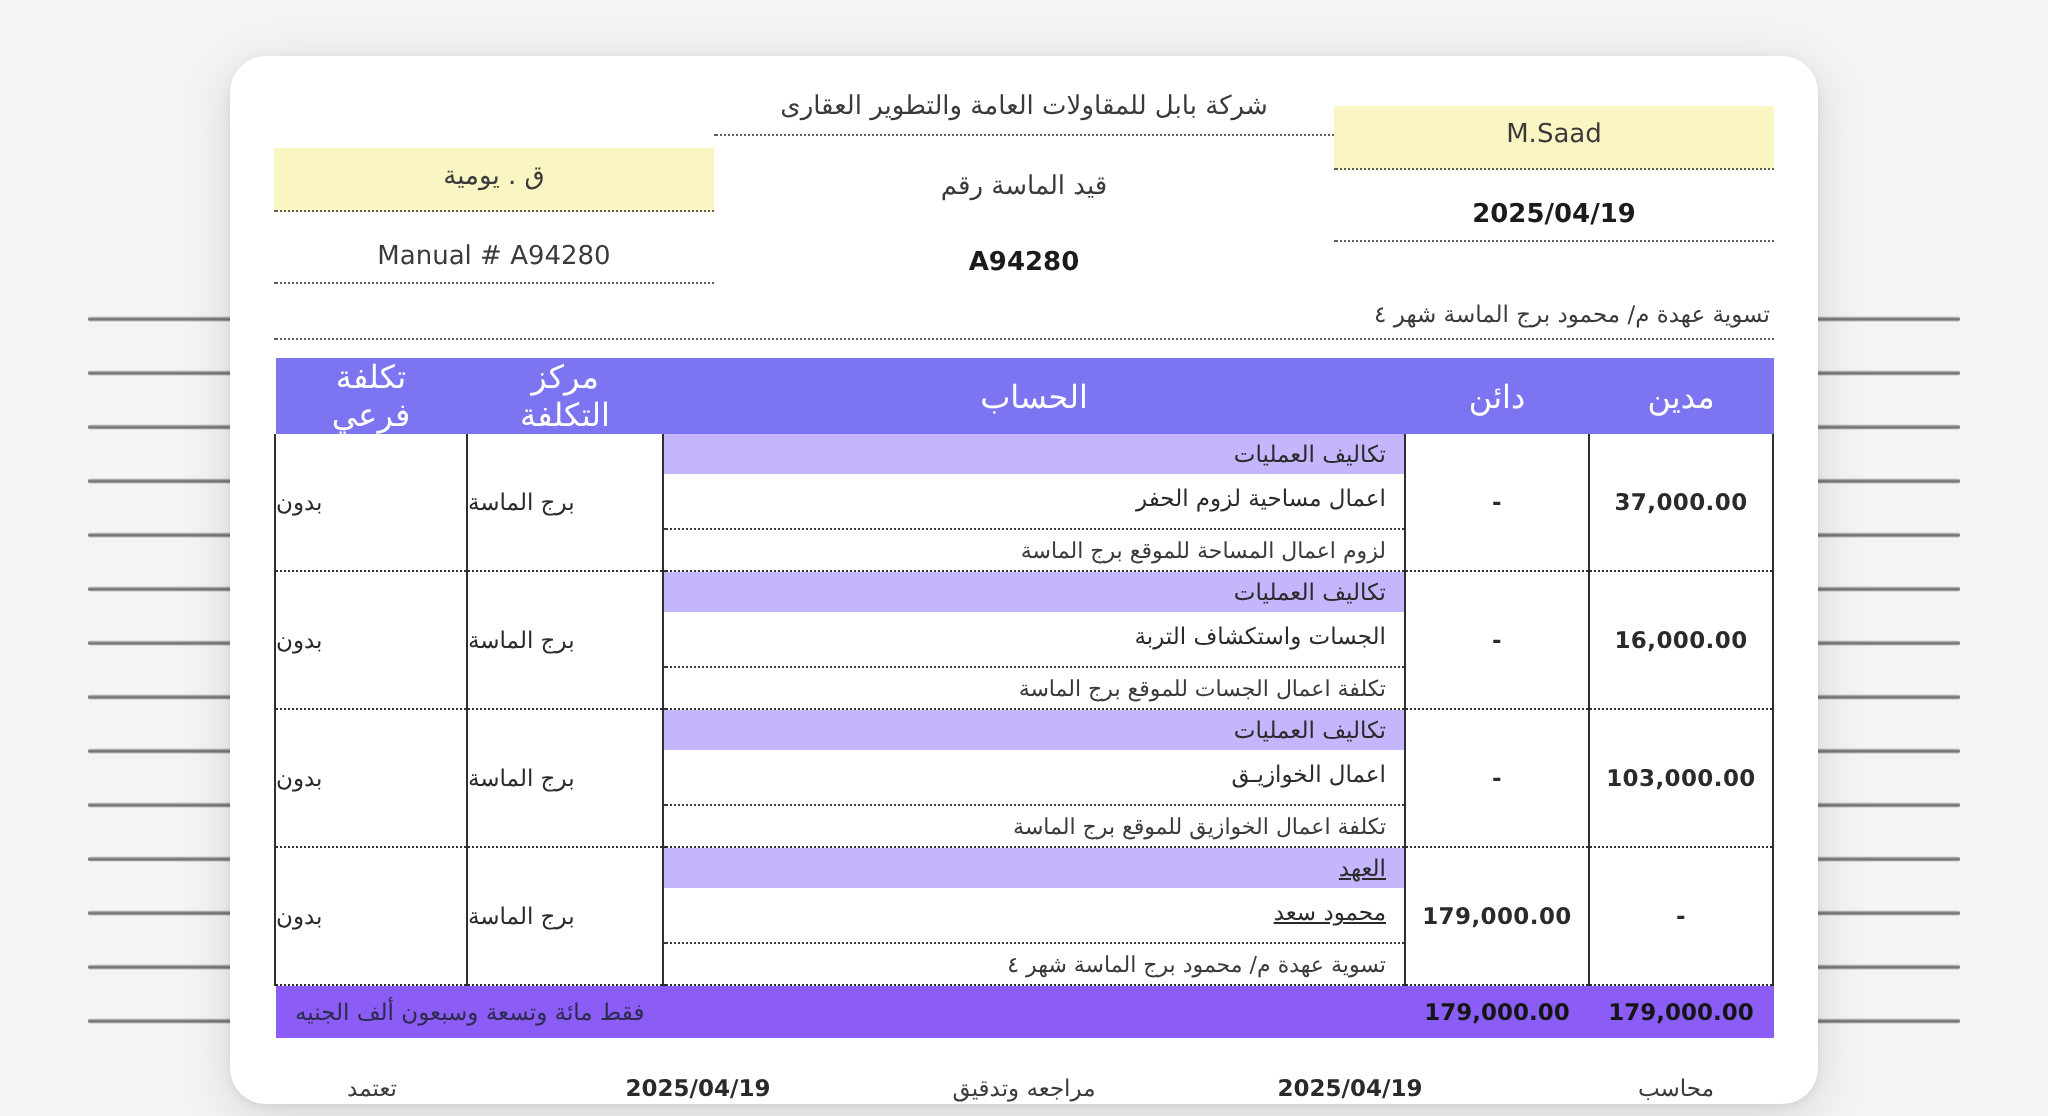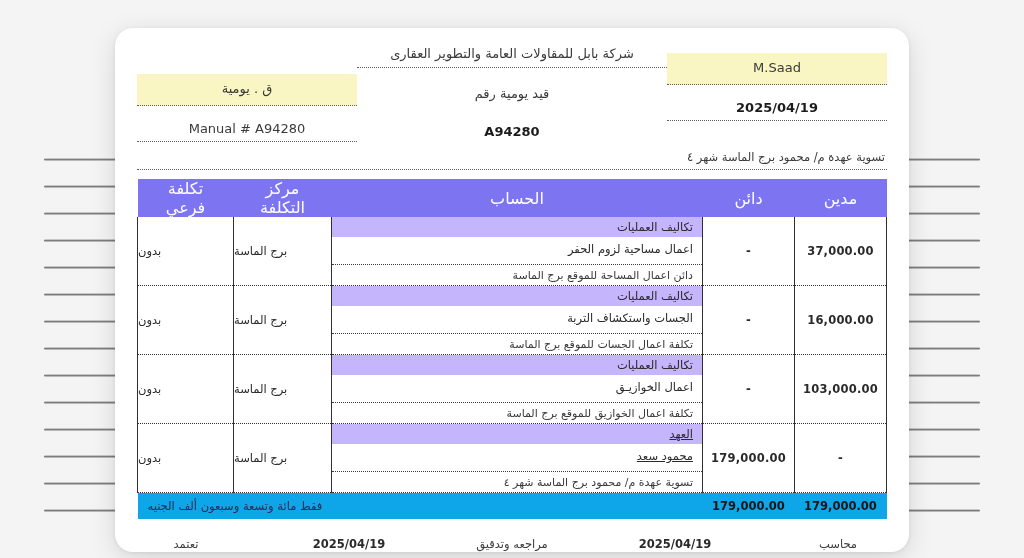--- a/index.html
+++ b/index.html
@@ -169,21 +169,21 @@
     text-align: right;
     padding: 3px 9px 3px 9px;
     font-size: 11px;
     color: #3a3a3a;
     height: 21px;
     line-height: 15px;
   }
 
   
   .total-row td {
-    background: #0ea5e9;
+    background: #8b5cf6;
     border: none;
     height: 26px;
     color: #151515;
     font-size: 11.5px;
     font-weight: bold;
     text-align: center;
     padding: 0 8px;
   }
   .total-row td.words {
     font-weight: normal;
@@ -260,21 +260,21 @@
     <div class="hdr-col right">
       <div class="hdr-spacer"></div>
       <div class="hdr-cell hl dotted tall">M.Saad</div>
       <div class="hdr-spacer"></div>
       <div class="hdr-cell bold dotted">2025/04/19</div>
     </div>
 
     <div class="hdr-col mid">
       <div class="hdr-cell dotted">شركة بابل للمقاولات العامة والتطوير العقارى</div>
       <div class="hdr-spacer"></div>
-      <div class="hdr-cell tall">قيد يومية رقم</div>
+      <div class="hdr-cell tall">قيد الماسة رقم</div>
       <div class="hdr-spacer"></div>
       <div class="hdr-cell bold">A94280</div>
     </div>
 
     <div class="hdr-col left">
       <div class="hdr-cell blank"></div>
       <div class="hdr-spacer"></div>
       <div class="hdr-cell hl dotted tall">ق . يومية</div>
       <div class="hdr-spacer"></div>
       <div class="hdr-cell dotted">Manual # A94280</div>
@@ -303,21 +303,21 @@
       </tr>
     </thead>
     <tbody id="tbody">
         <tr class="data-row">
           <td class="amount">37,000.00</td>
           <td class="amount">-</td>
           <td class="acct-cell">
             <div class="acct-inner">
               <div class="acct-main"><span class="">تكاليف العمليات</span></div>
               <div class="acct-sub"><span class="">اعمال مساحية لزوم الحفر</span></div>
-              <div class="acct-desc">دائن اعمال المساحة للموقع برج الماسة</div>
+              <div class="acct-desc">لزوم اعمال المساحة للموقع برج الماسة</div>
             </div>
           </td>
           <td class="cell-center">برج الماسة</td>
           <td class="cell-center edge-r">بدون</td>
         </tr>
         <tr class="data-row">
           <td class="amount">16,000.00</td>
           <td class="amount">-</td>
           <td class="acct-cell">
             <div class="acct-inner">

